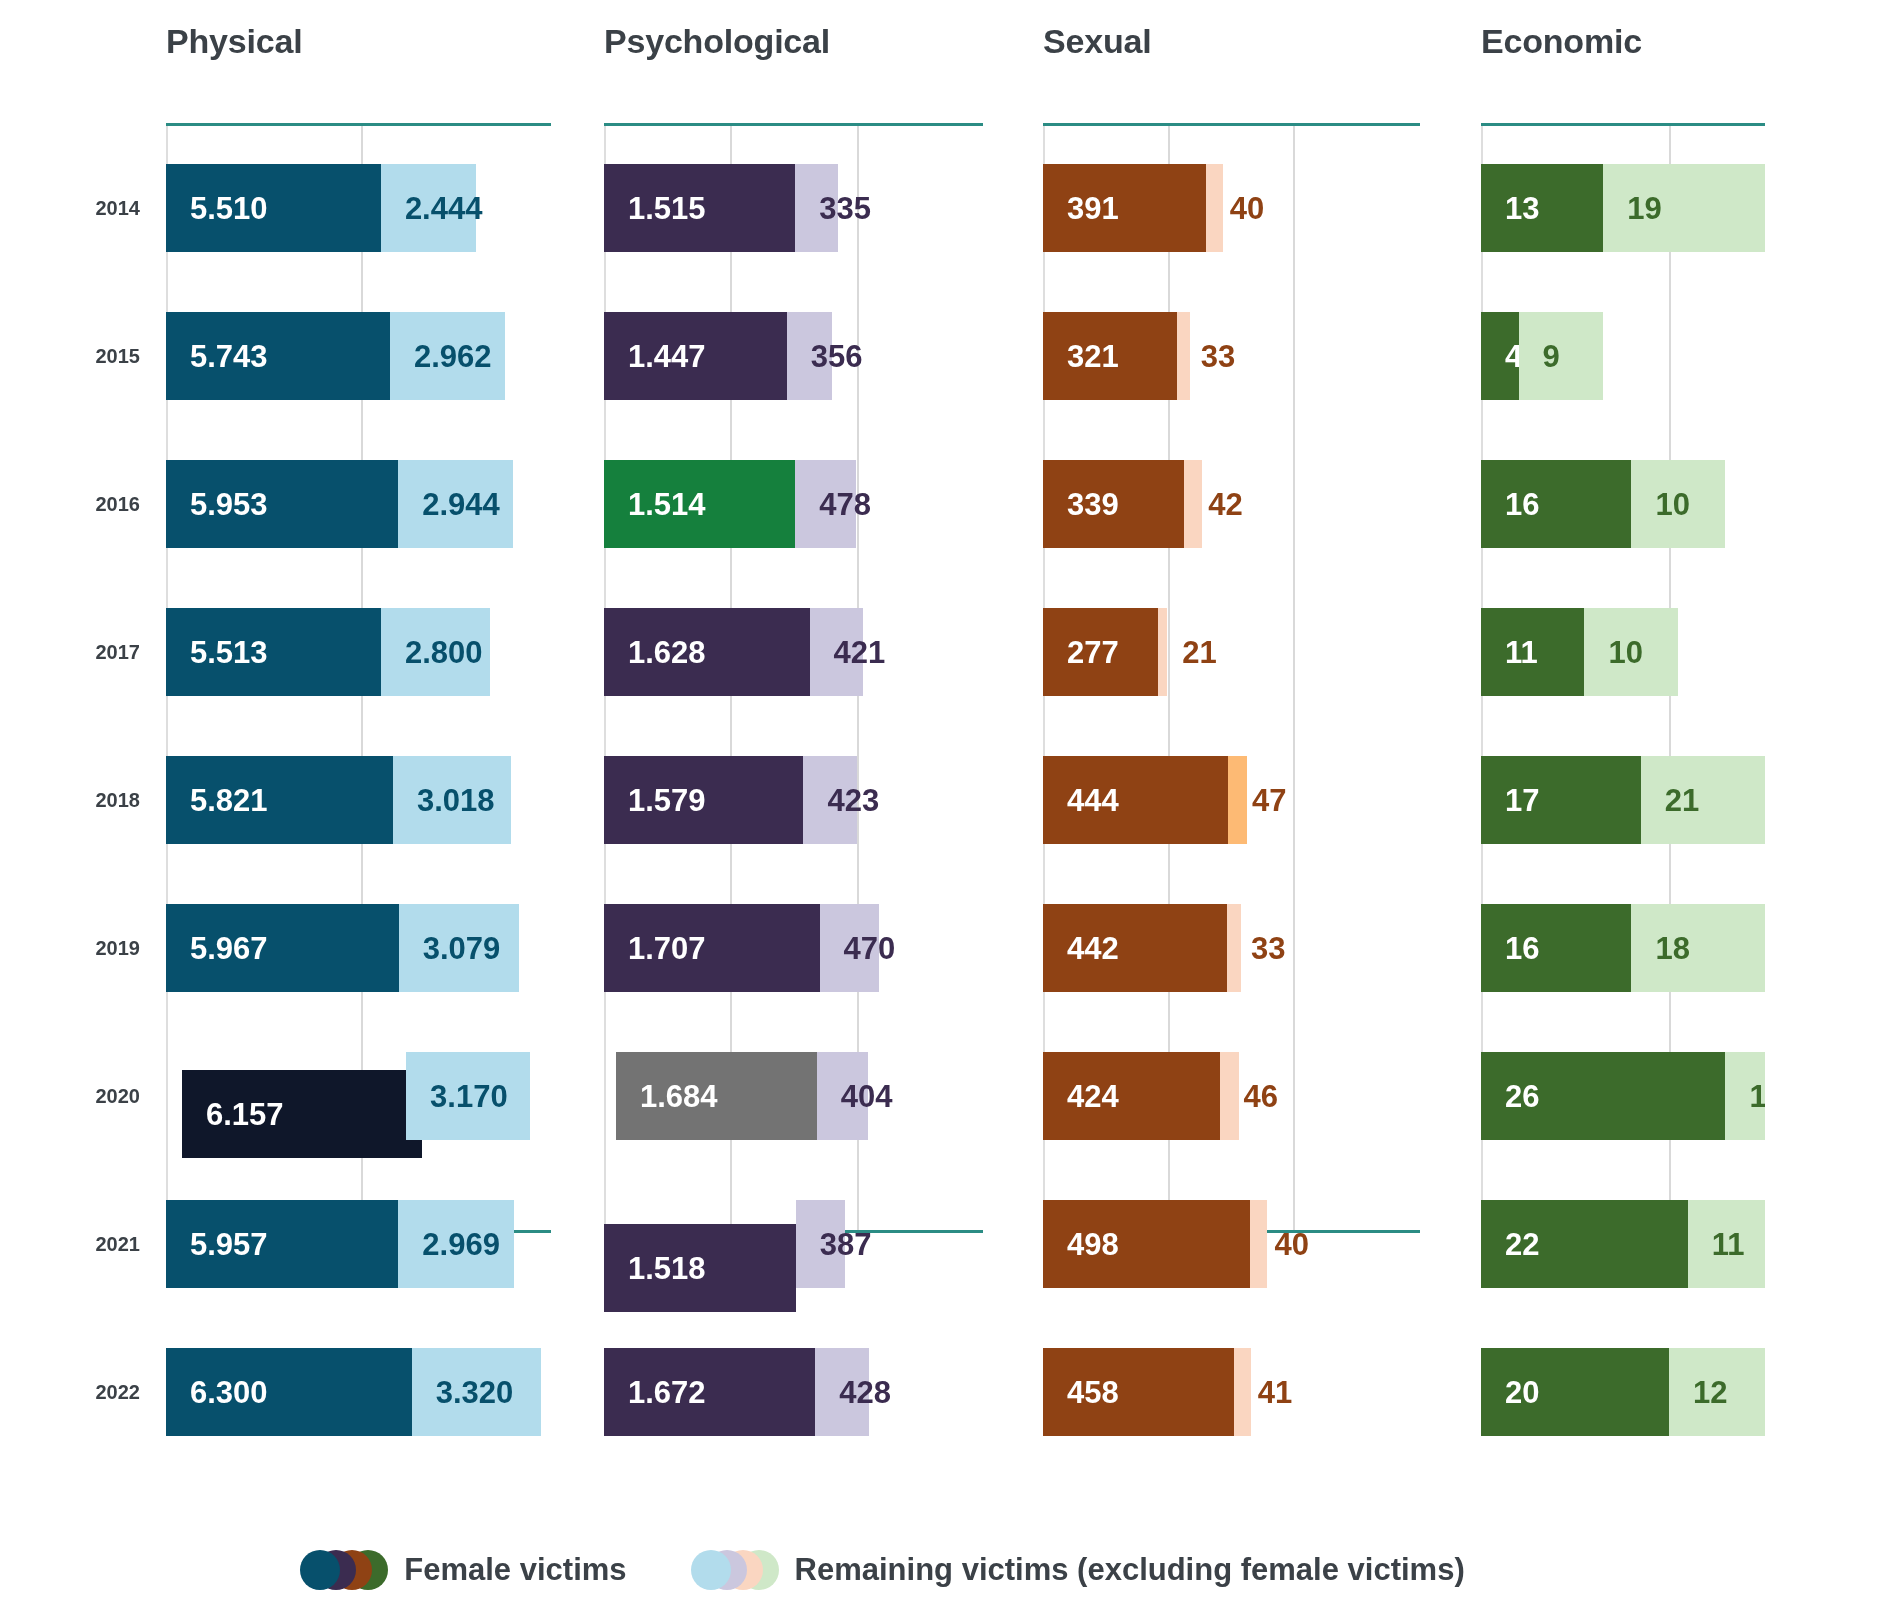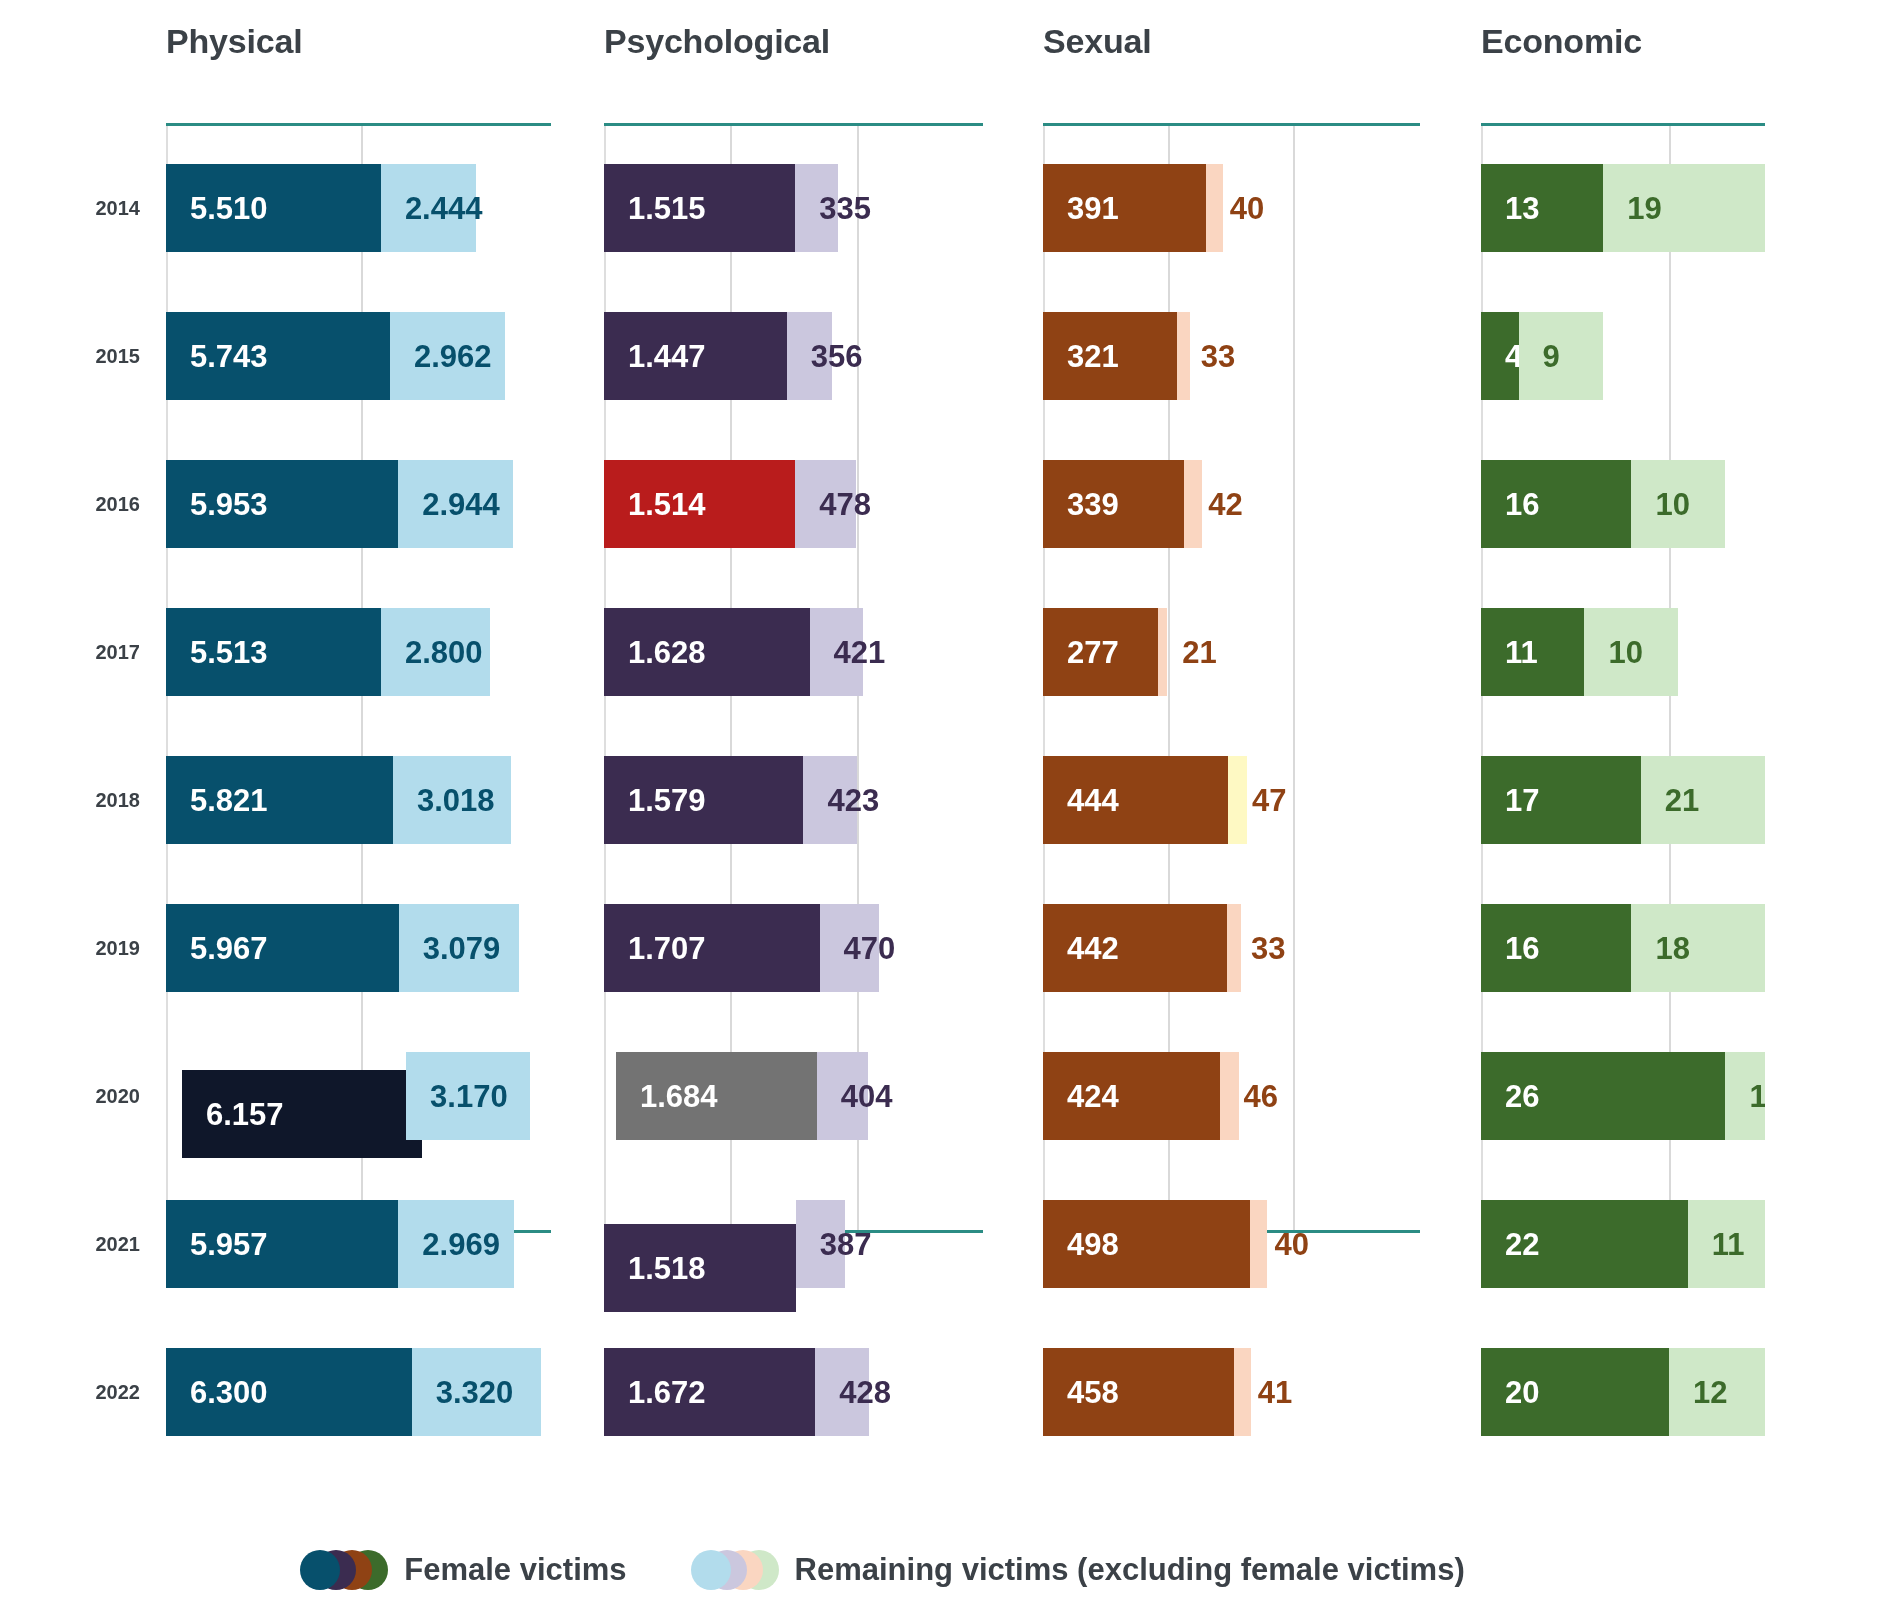--- a/index.html
+++ b/index.html
@@ -240,21 +240,21 @@
         </div>
         <div class="bar-row" style="top: 233px;">
           <div class="seg primary" style="left: 0px; width: 182.756px; background: rgb(59, 44, 80);">
             <span class="seg-label">1.447</span>
           </div>
           <div class="seg secondary" style="left: 182.756px; width: 44.9628px; background: rgb(203, 199, 222); overflow: visible;">
             <span class="seg-label" style="color: rgb(59, 44, 80);">356</span>
           </div>
         </div>
         <div class="bar-row" style="top: 381px;">
-          <div class="seg primary" style="left: 0px; width: 191.218px; background: #b91c1c;">
+          <div class="seg primary" style="left: 0px; width: 191.218px; background: #15803d;">
             <span class="seg-label">1.514</span>
           </div>
           <div class="seg secondary" style="left: 191.218px; width: 60.3714px; background: rgb(203, 199, 222); overflow: visible;">
             <span class="seg-label" style="color: rgb(59, 44, 80);">478</span>
           </div>
         </div>
         <div class="bar-row" style="top: 529px;">
           <div class="seg primary" style="left: 0px; width: 205.616px; background: rgb(59, 44, 80);">
             <span class="seg-label">1.628</span>
           </div>
@@ -338,21 +338,21 @@
             <span class="seg-label">277</span>
           </div>
           <div class="seg secondary" style="left: 115.37px; width: 8.7465px; background: rgb(250, 214, 193); overflow: visible;">
             <span class="seg-label" style="color: rgb(143, 66, 20);">21</span>
           </div>
         </div>
         <div class="bar-row" style="top: 677px;">
           <div class="seg primary" style="left: 0px; width: 184.926px; background: rgb(143, 66, 20);">
             <span class="seg-label">444</span>
           </div>
-          <div class="seg secondary" style="left: 184.926px; width: 19.5755px; background: #fef9c3; overflow: visible;">
+          <div class="seg secondary" style="left: 184.926px; width: 19.5755px; background: #fdba74; overflow: visible;">
             <span class="seg-label" style="color: rgb(143, 66, 20);">47</span>
           </div>
         </div>
         <div class="bar-row" style="top: 825px;">
           <div class="seg primary" style="left: 0px; width: 184.093px; background: rgb(143, 66, 20);">
             <span class="seg-label">442</span>
           </div>
           <div class="seg secondary" style="left: 184.093px; width: 13.7445px; background: rgb(250, 214, 193); overflow: visible;">
             <span class="seg-label" style="color: rgb(143, 66, 20);">33</span>
           </div>

